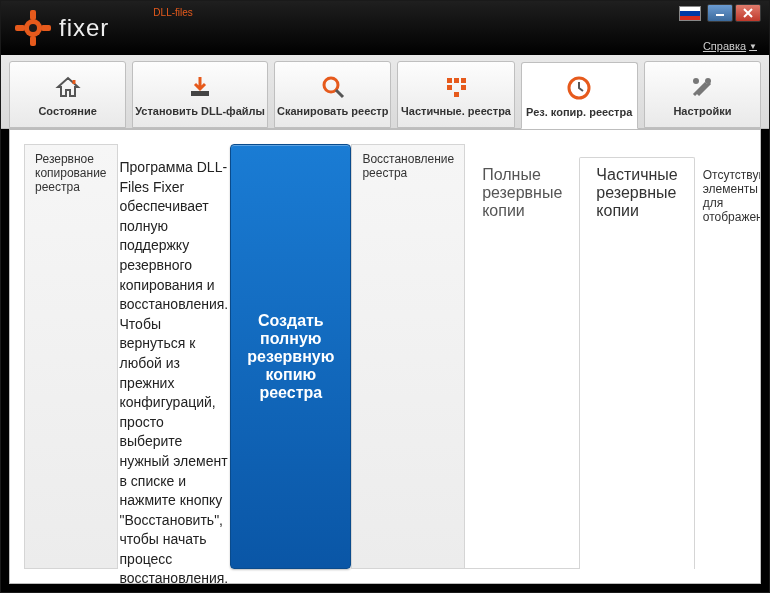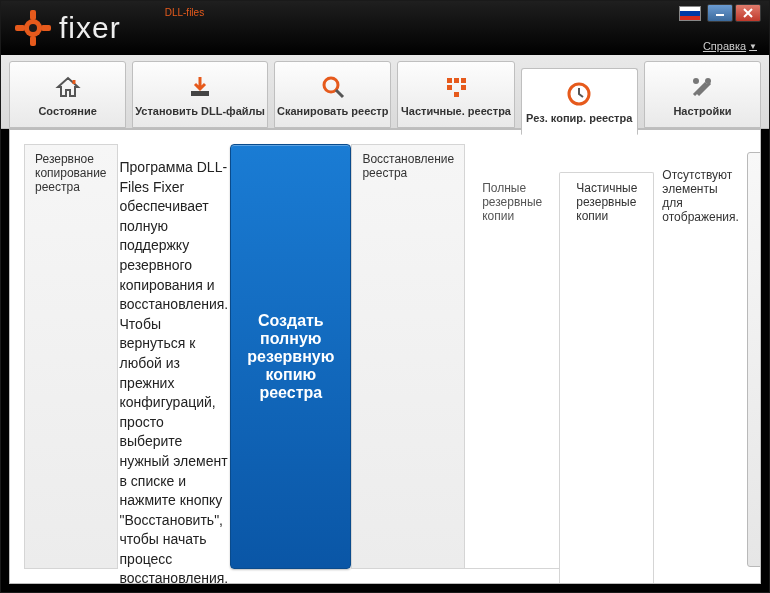--- a/index.html
+++ b/index.html
@@ -28,21 +28,21 @@
   position: relative;
 }
 .logo {
   display: flex;
   align-items: center;
   gap: 6px;
 }
 .logo-icon svg { display: block; }
 .logo-text {
   font-family: "Segoe UI", Arial, sans-serif;
-  font-size: 30px;
+  font-size: 24px;
   font-weight: 300;
   color: #eee;
   letter-spacing: 1px;
   line-height: 1;
 }
 .logo-super {
   font-size: 10px;
   color: #e65a1c;
   position: relative;
   top: -16px;
@@ -93,21 +93,21 @@
   border-radius: 3px 3px 0 0;
   display: flex; flex-direction: column;
   align-items: center; justify-content: center;
   gap: 4px; cursor: pointer;
   font-size: 11px; color: #333; font-weight: bold;
   padding: 4px 2px;
 }
 .tab.active {
   background: #fff;
   border-bottom-color: #fff;
-  position: relative; top: 7px;
+  position: relative; top: 1px;
 }
 .tab-icon { width: 28px; height: 28px; }
 .tab-label { text-align: center; white-space: nowrap; }
 
 .content {
   flex: 1;
   background: #fff;
   margin: 0 8px 8px 8px;
   border: 1px solid #bdbdbd;
   padding: 14px 14px;
@@ -138,26 +138,26 @@
   box-shadow: 0 1px 2px rgba(0,0,0,.25), inset 0 1px 0 rgba(255,255,255,.3);
 }
 .spacer { height: 18px; }
 .subtabs {
   display: flex; justify-content: flex-end;
   border-bottom: 1px solid #d5d5d5;
   margin-top: 12px;
 }
 .subtab {
   padding: 8px 16px;
-  font-size: 12px;
+  font-size: 16px;
   color: #555;
   border: 1px solid transparent;
   border-bottom: none;
   cursor: pointer;
-  position: relative; top: 16px;
+  position: relative; top: 1px;
 }
 .subtab.active {
   border-color: #d5d5d5;
   background: #fff;
   color: #333;
   border-radius: 2px 2px 0 0;
 }
 .listarea {
   flex: 1;
   padding: 24px 8px;

